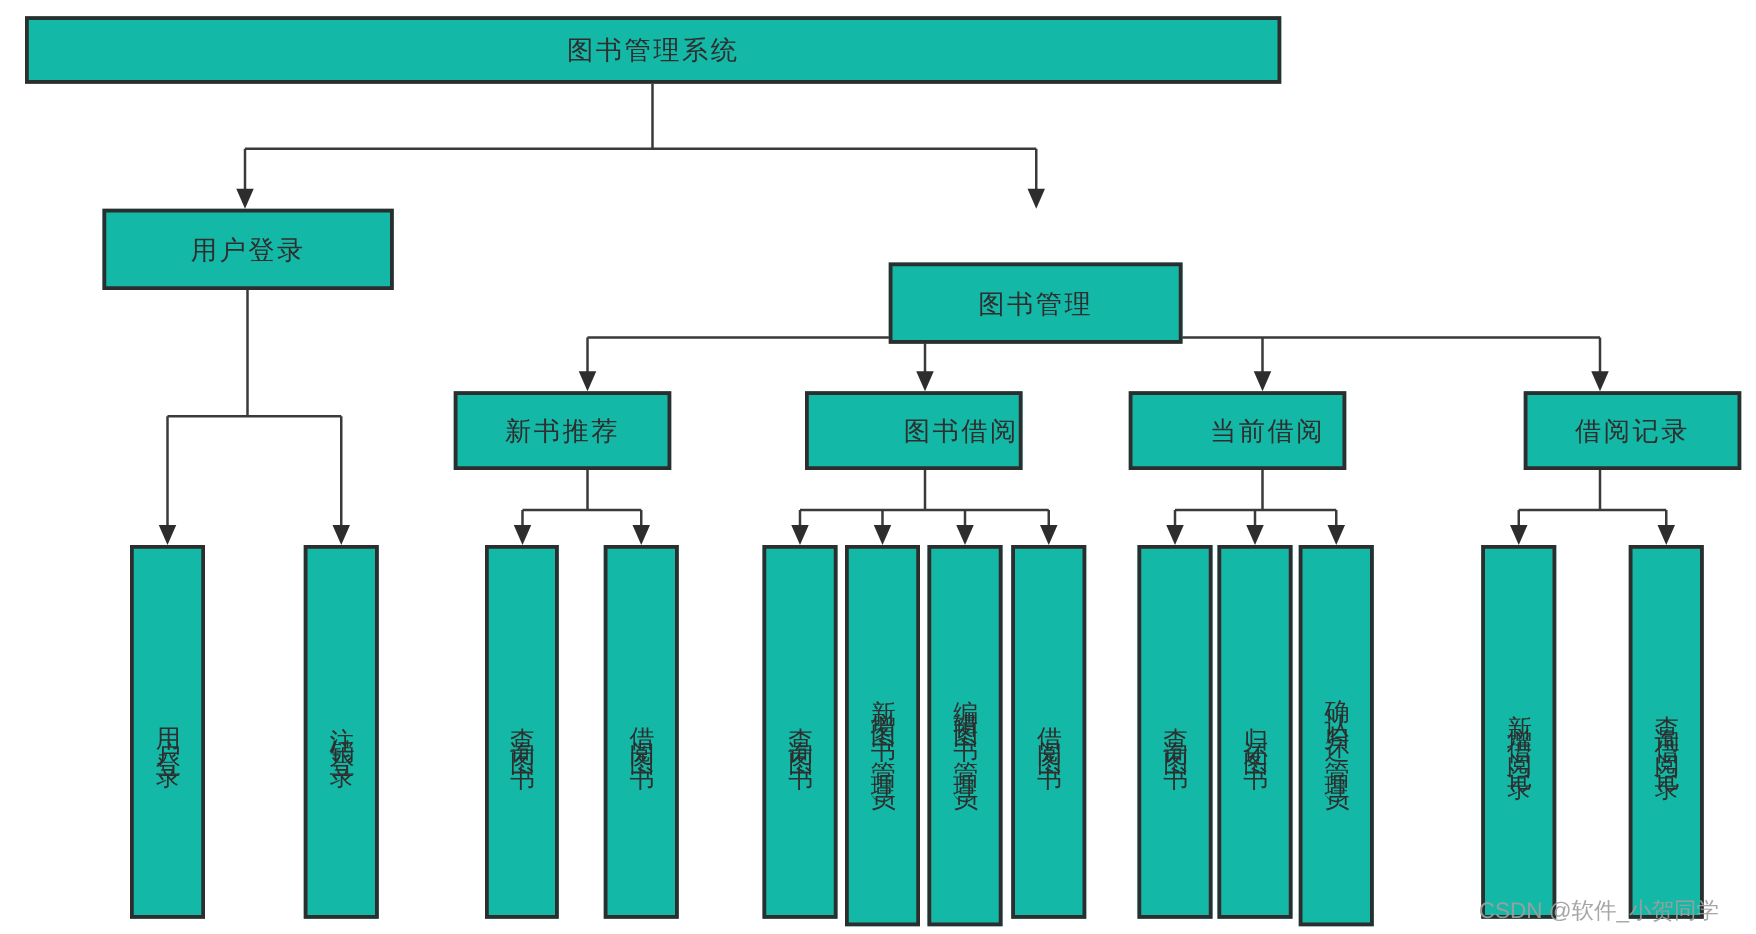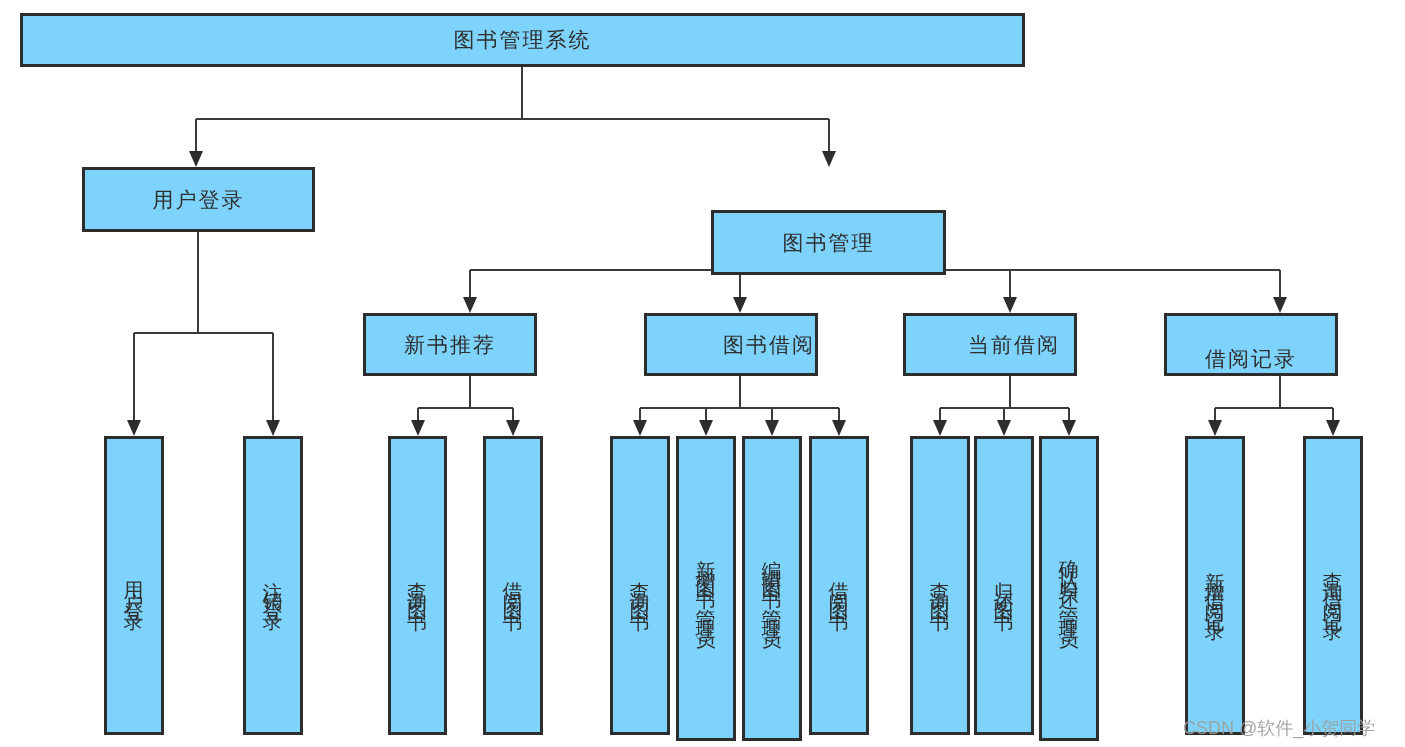--- a/index.html
+++ b/index.html
@@ -2,34 +2,34 @@
 <html><head>
 <meta charset="utf-8">
 <style>
   html,body{margin:0;padding:0;background:#ffffff;}
   #canvas{
     position:relative;width:1405px;height:747px;background:#ffffff;overflow:hidden;
     font-family:"Liberation Sans", sans-serif;color:#2e2e2e;
   }
   #wires{position:absolute;left:0;top:0;width:1405px;height:747px;z-index:0;}
   .node{
-    position:absolute;box-sizing:border-box;background:#7dd3fc;
+    position:absolute;box-sizing:border-box;background:#14b8a6;
     border:3px solid #2d2d2d;display:flex;align-items:center;justify-content:center;
     z-index:1;
   }
   .hlabel{font-size:21px;letter-spacing:2px;color:#2e2e2e;white-space:nowrap;}
   .root{left:20px;top:13px;width:1005px;height:54px;}
   .lvl2{top:167px;height:65px;}
   .lvl2.user{left:82px;width:233px;}
   .lvl2.mgmt{left:711px;width:235px;margin-top:43px;}
   .lvl3{top:313px;height:63px;width:174px;}
   .lvl3.n0{left:363px;}
   .lvl3.n1{left:644px;justify-content:flex-end;}
   .lvl3.n2{left:903px;padding-left:48px;}
-  .lvl3.n3{left:1164px;align-items:flex-end;}
+  .lvl3.n3{left:1219px;}
   .leaf{top:436px;height:299px;width:60px;}
   .leaf.tall{height:305px;}
   .vlabel{
     writing-mode:vertical-rl;text-orientation:mixed;
     font-size:20px;letter-spacing:10px;color:#2e2e2e;line-height:1;
   }
   .leaf.l1{left:104px;}  .leaf.l2{left:243px;}
   .leaf.l3{left:388px;width:59px;} .leaf.l4{left:483px;}
   .leaf.l5{left:610px;}  .leaf.l6{left:676px;} .leaf.l7{left:742px;} .leaf.l8{left:809px;}
   .leaf.l9{left:910px;}  .leaf.l10{left:974px;} .leaf.l11{left:1039px;}

